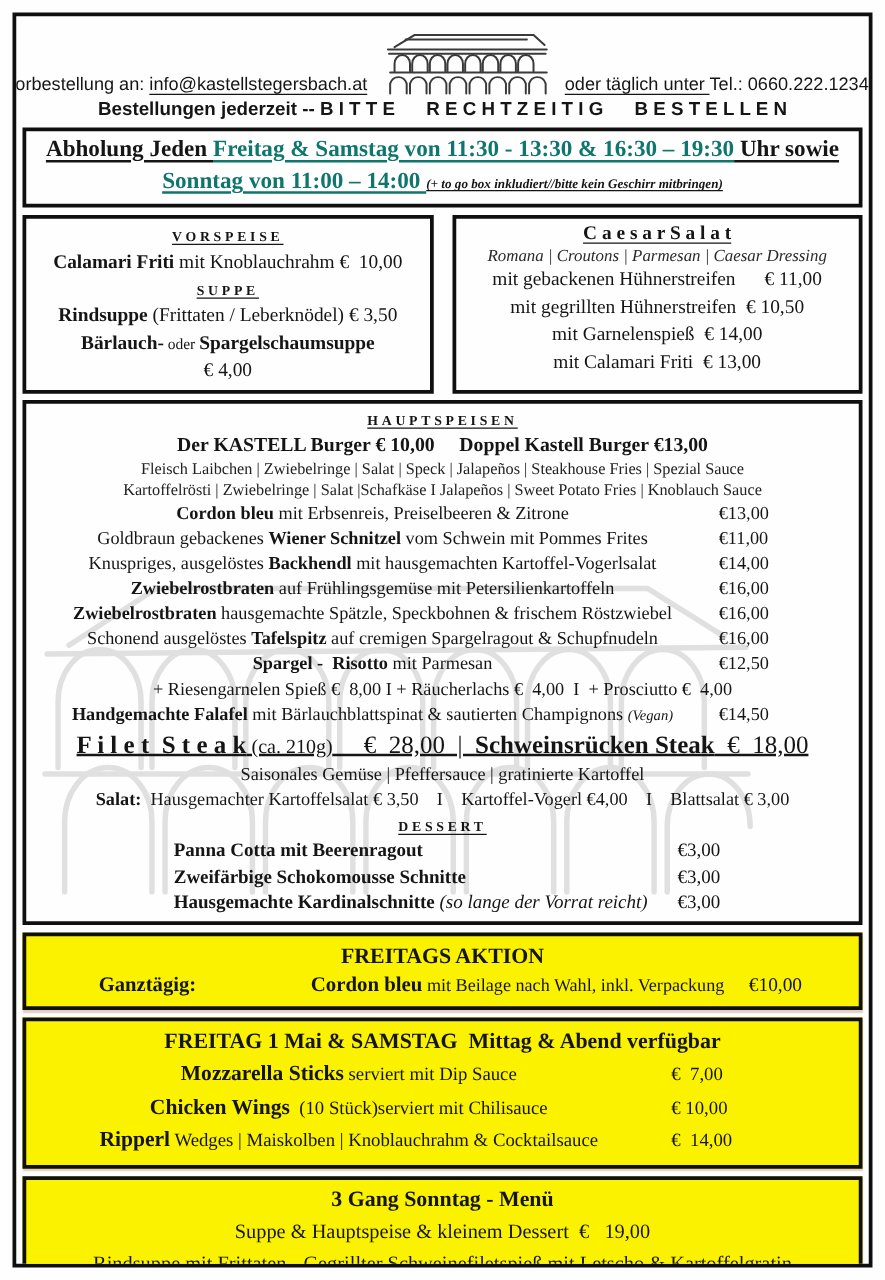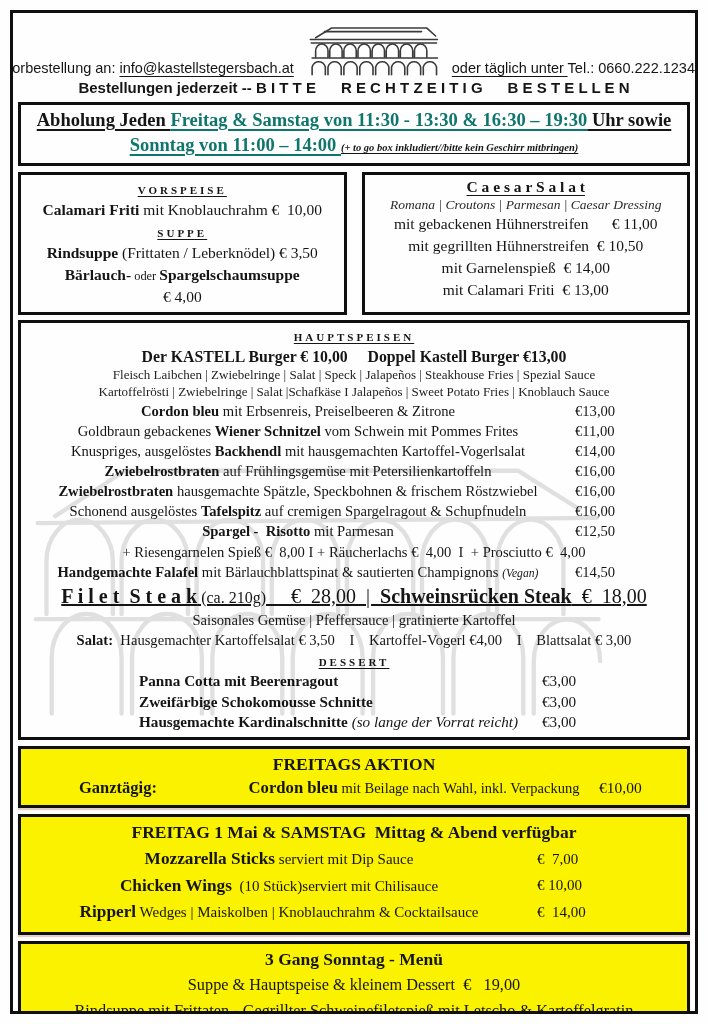--- a/index.html
+++ b/index.html
@@ -52,21 +52,21 @@
   .sect-wrap{text-align:center;line-height:1.25;margin-top:1px;}
 
   
   .ybox{margin:6px 5px 0;border:3px solid #0f0f0f;background:#fbf200;text-align:center;
         box-shadow:0 2px 1px rgba(130,70,20,.25);}
   .ybox .ytitle{font-size:17.5px;font-weight:bold;line-height:1.45;padding-top:3px;}
   .ya-row{display:flex;align-items:baseline;padding:1px 0 7px 58px;}
   .ya-label{font-weight:bold;font-size:16.5px;width:150px;text-align:left;flex:0 0 auto;}
   .ya-mid{flex:1;text-align:center;font-size:14.5px;}
   .ya-price{width:88px;text-align:left;font-size:15.5px;flex:0 0 auto;}
-  .ybox2 .prow{font-size:15px;line-height:1.55;align-items:center;}
+  .ybox2 .prow{font-size:15px;line-height:1.55;}
   .ybox2 .prow .p{width:150px;font-size:15px;}
   .ybox2{padding-bottom:6px;}
   .ybox3{padding-bottom:7px;}
   .ybox3 .yline{font-size:16.3px;line-height:1.55;}
 
   .seg-b{font-weight:bold;}
   .seg-i{font-style:italic;}
   .seg-sm{font-size:.8em;}
   .seg-lg{font-size:1.15em;}
   svg.sketch{stroke:#3a3a3a;fill:none;stroke-width:1.8;stroke-linecap:round;}

